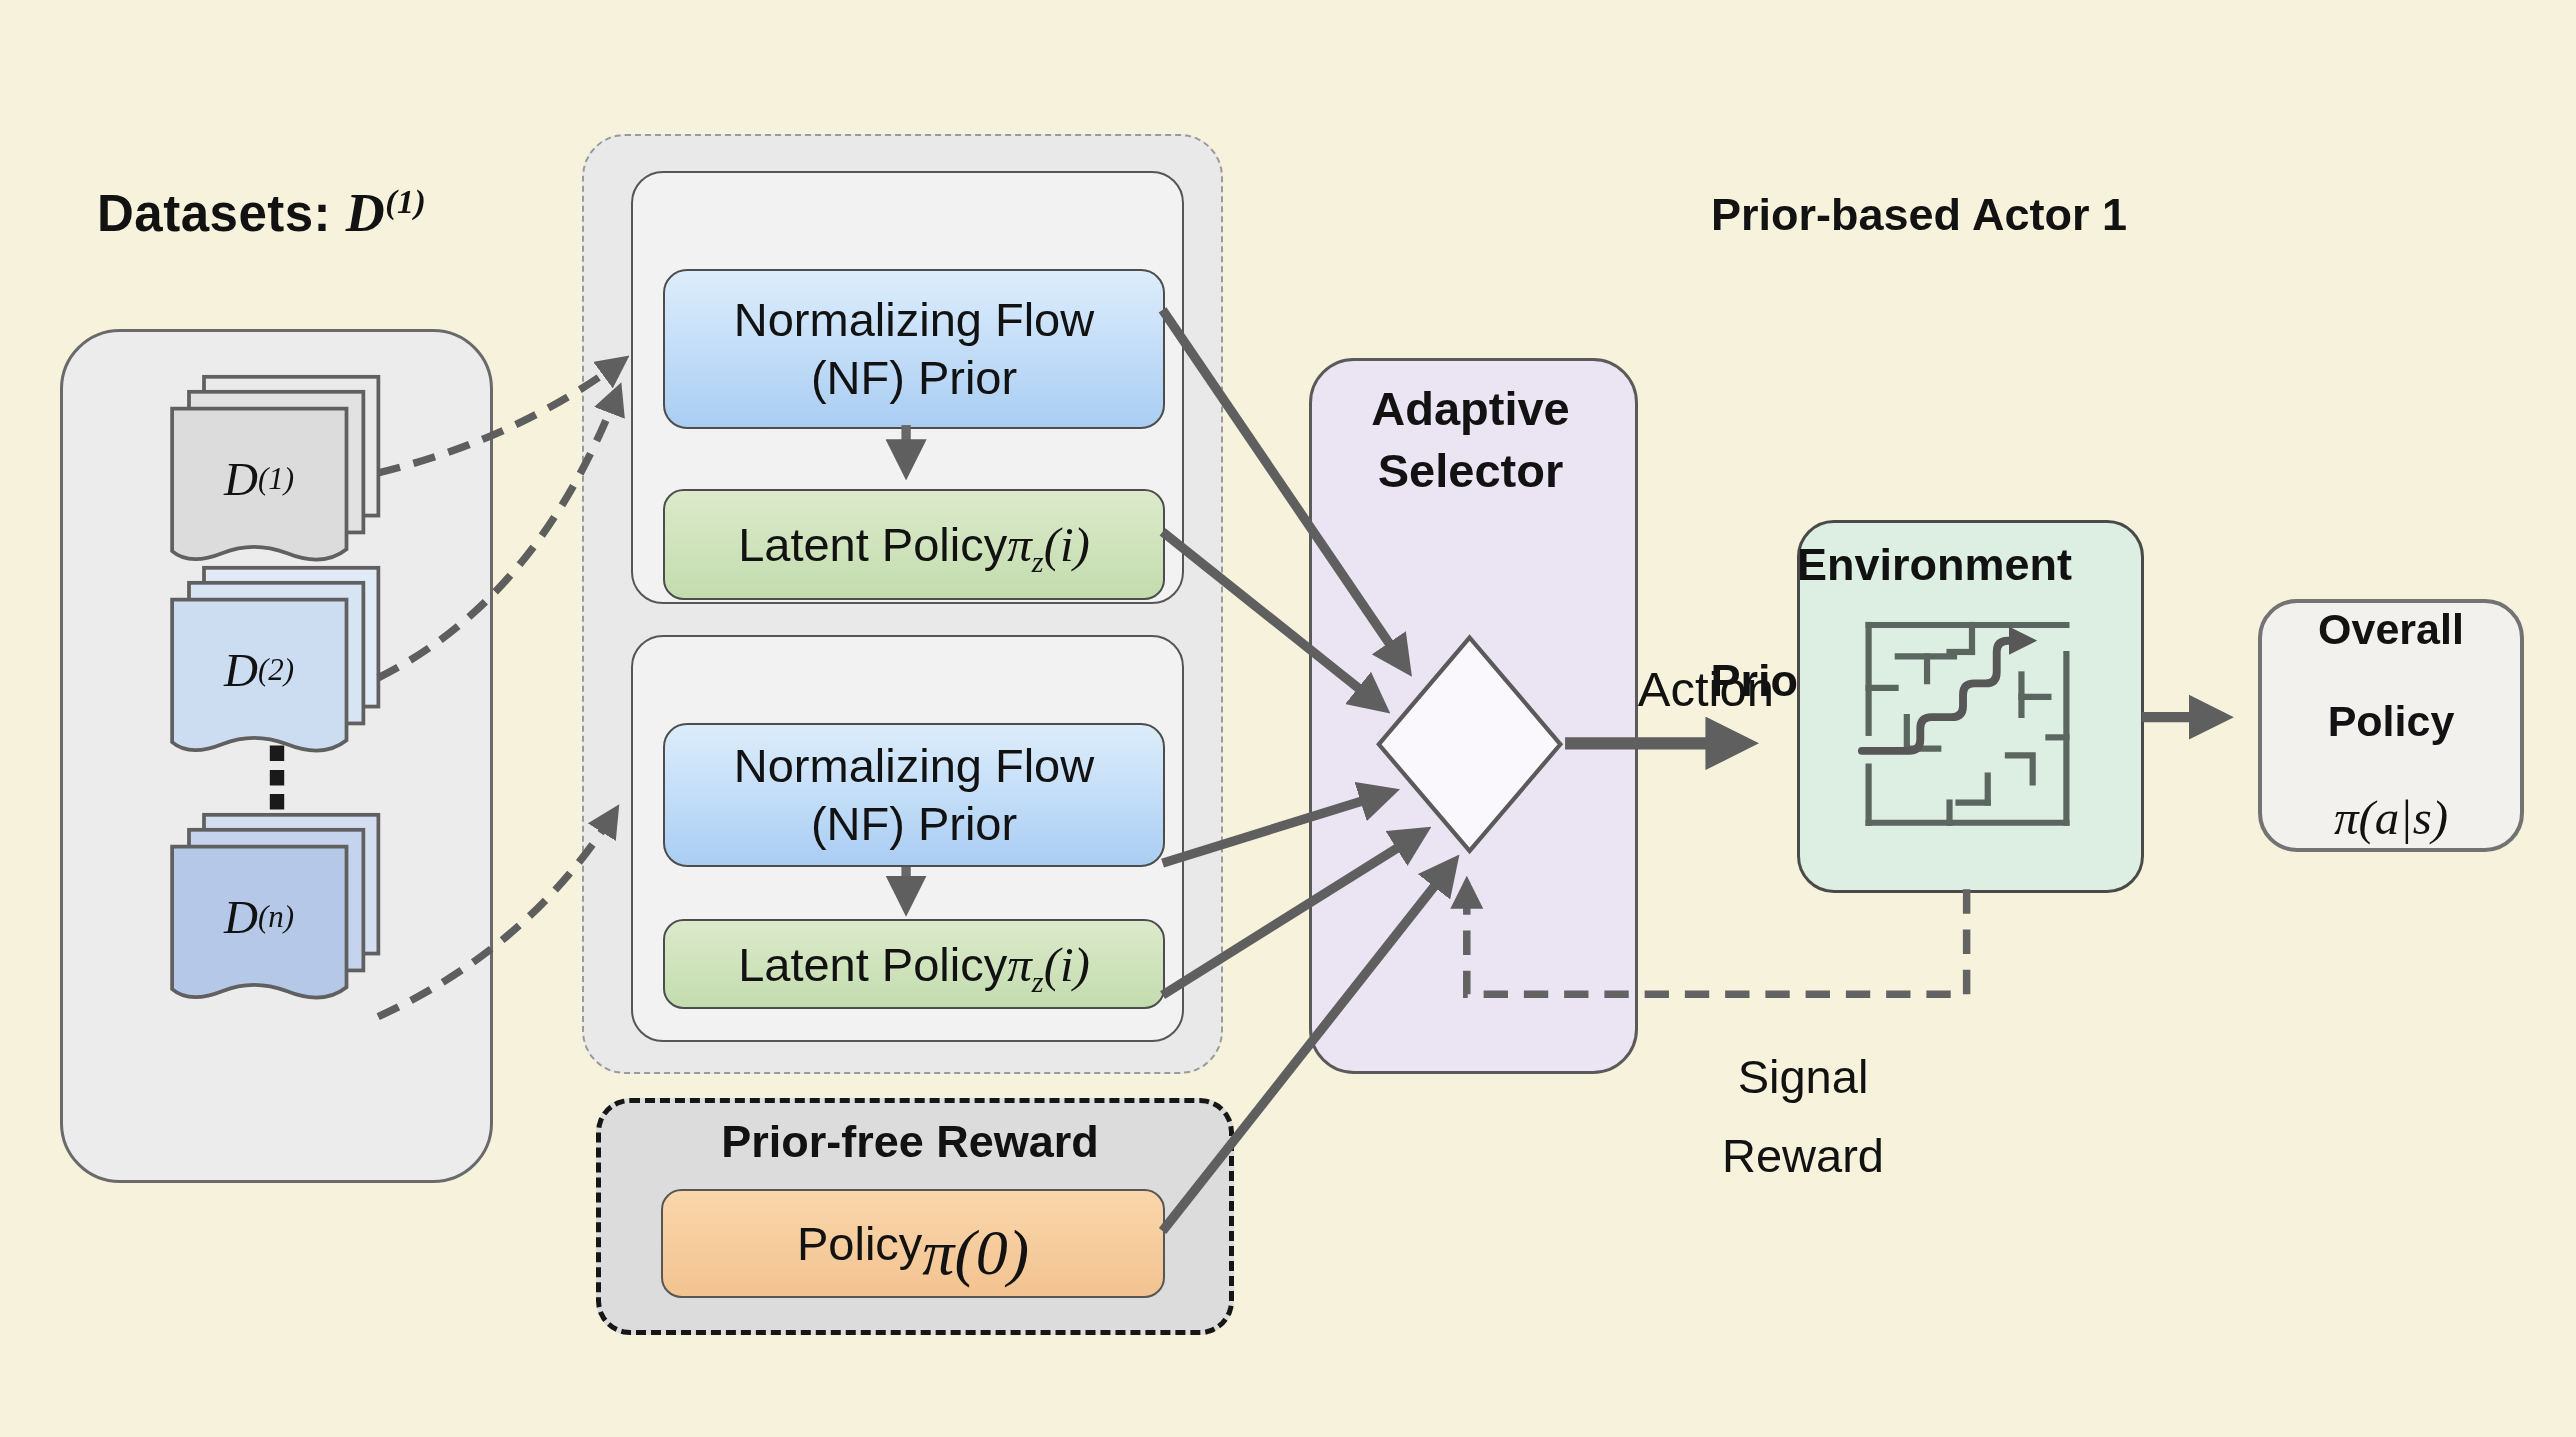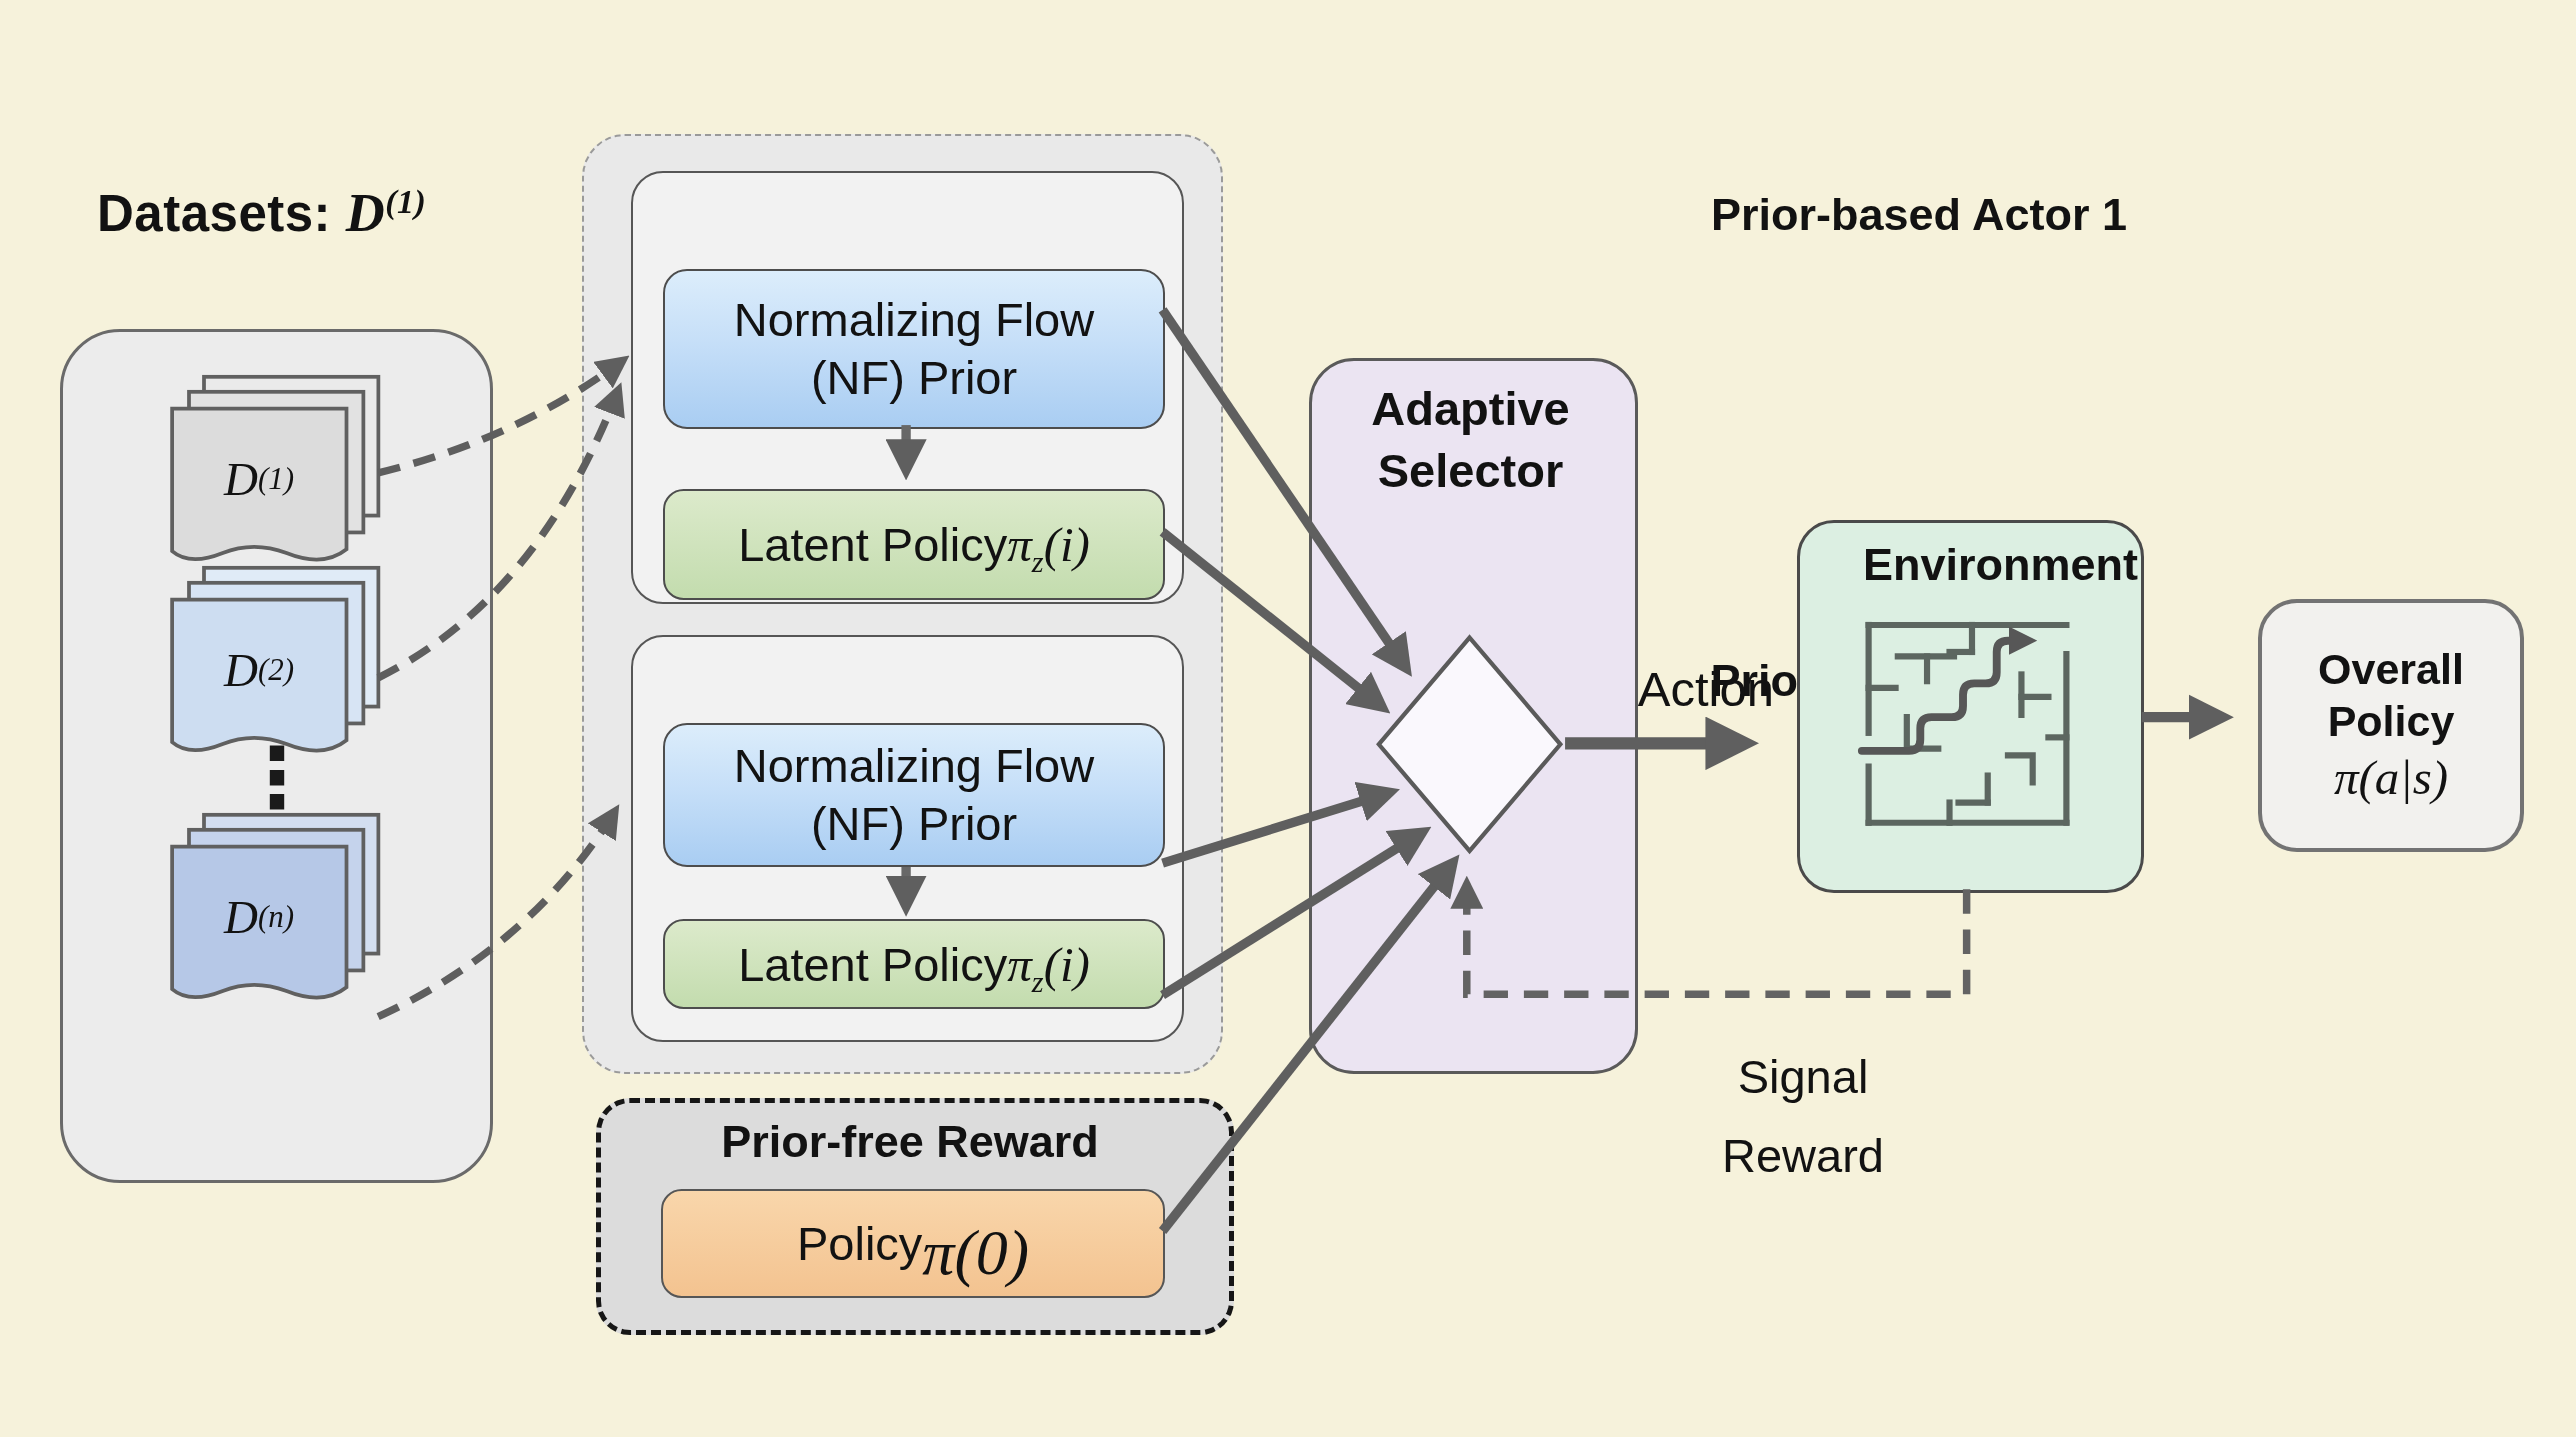--- a/index.html
+++ b/index.html
@@ -47,25 +47,25 @@
           display:flex;align-items:center;justify-content:center;font-size:47px;}
   .policy-box .m{font-size:64px;margin-top:19px;}
 
   .selector{left:1309px;top:358px;width:323px;height:710px;border:3.7px solid #5a5a5a;border-radius:45px;background:var(--lavender);}
   .selector-title{left:1309px;top:378px;width:323px;text-align:center;font-size:47px;line-height:62px;font-weight:bold;}
 
   .action-label{left:1549px;top:661px;width:225px;text-align:right;font-size:49px;}
   .reward-label{left:1653px;top:1037px;width:300px;text-align:center;font-size:47px;line-height:79px;}
 
   .environment{left:1797px;top:520px;width:341px;height:367px;border:3.7px solid #4a4a4a;border-radius:37px;background:var(--mint);}
-  .env-title{left:1797px;top:539px;width:341px;text-align:right;font-size:45px;font-weight:bold;}
+  .env-title{left:1797px;top:539px;width:341px;text-align:left;font-size:45px;font-weight:bold;}
   .maze-wrap{left:1855px;top:607px;width:225px;height:236px;}
 
   .overall{left:2258px;top:599px;width:258px;height:245px;border:4.7px solid #737373;border-radius:39px;background:var(--overall-bg);
-           display:flex;flex-direction:column;align-items:center;justify-content:center;}
+           display:flex;flex-direction:column;align-items:center;justify-content:center;gap:40px;}
   .overall .ln{font-size:43px;line-height:52px;font-weight:bold;}
   .overall .fm{font-size:49px;line-height:60px;margin-top:1.9px;}
 
   svg.layer{left:0;top:0;width:2576px;height:1438px;pointer-events:none;}
 </style>
 </head>
 <body>
 
 <div class="stage">
 

